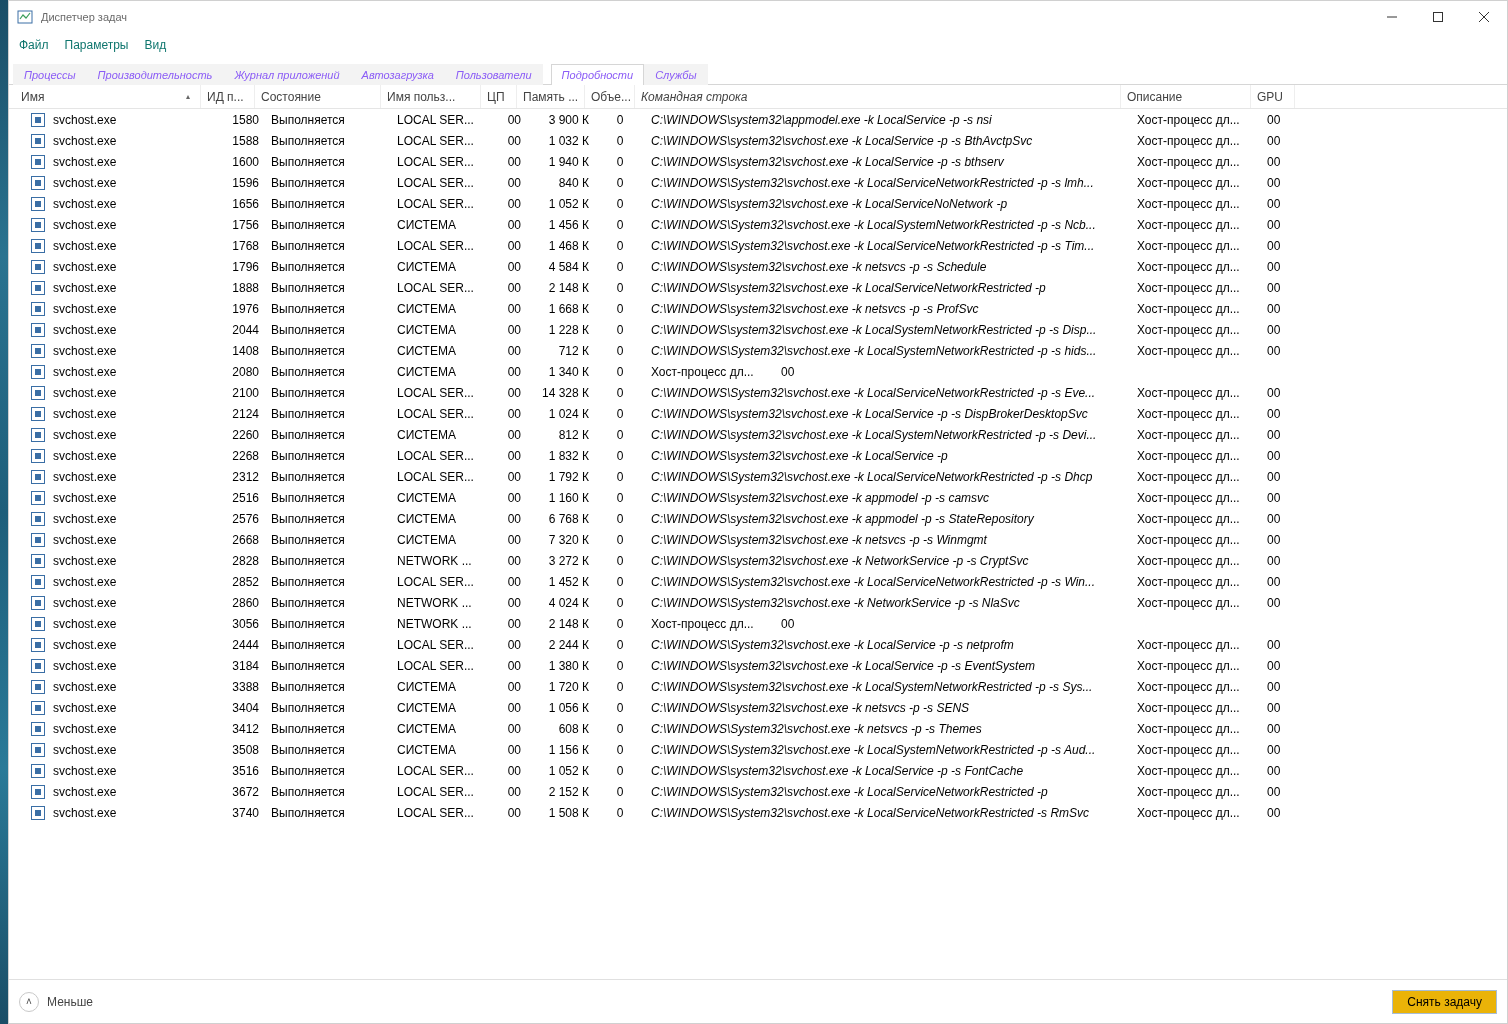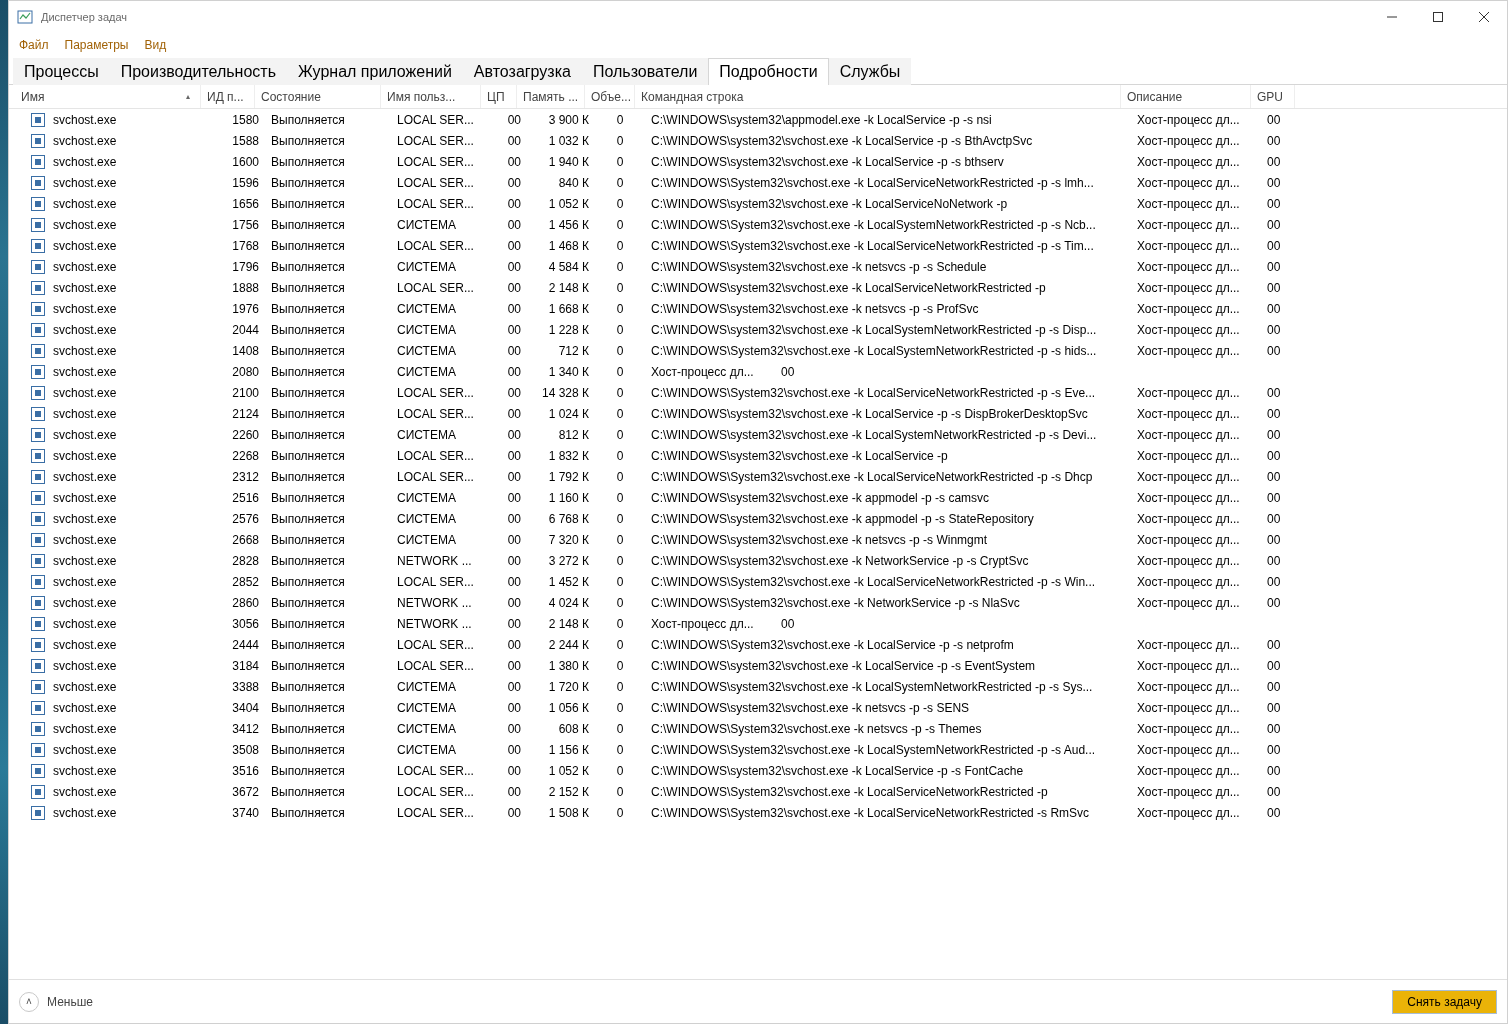--- a/index.html
+++ b/index.html
@@ -5,36 +5,36 @@
   * { box-sizing: border-box; margin: 0; padding: 0; }
   html, body { width: 1508px; height: 1024px; font-family: "Segoe UI", Tahoma, sans-serif; font-size: 12px; color: #000; background: #fff; overflow: hidden; }
   .desktop-edge { position: absolute; left: 0; top: 0; width: 8px; height: 100%; background: linear-gradient(180deg,#1a4d66,#2a7390,#1e5e7a,#2a7a98,#1a4d66); }
   .window { position: absolute; left: 8px; top: 0; width: 1500px; height: 1024px; background: #fff; border: 1px solid #d0d0d0; display: flex; flex-direction: column; }
   .titlebar { height: 32px; display: flex; align-items: center; padding-left: 8px; color: #6a6a6a; }
   .titlebar .app-icon { width: 16px; height: 16px; margin-right: 8px; display: inline-flex; align-items: center; justify-content: center; }
   .titlebar .app-icon svg { width: 16px; height: 16px; }
   .titlebar .title { font-size: 11px; }
   .win-controls { margin-left: auto; display: flex; }
   .win-controls .ctrl { width: 46px; height: 32px; display: flex; align-items: center; justify-content: center; color: #6a6a6a; }
-  .menubar { height: 24px; display: flex; align-items: center; padding-left: 10px; gap: 16px; color: #a16207; }
+  .menubar { height: 24px; display: flex; align-items: center; padding-left: 10px; gap: 16px; color: #0f766e; }
   .menubar span { font-size: 12px; }
   .tabs { height: 28px; display: flex; align-items: flex-end; border-bottom: 1px solid #d6d6d6; padding-left: 4px; }
-  .tab { padding: 4px 10px; font-size: 16px; color: #000000; border: 1px solid transparent; border-bottom: none; position: relative; top: 1px; background: #f3f3f3; margin-right: 0; }
-  .tab.active { background: #fff; border-color: #d6d6d6; }
+  .tab { padding: 4px 10px; font-size: 11px; color: #8b5cf6; border: 1px solid transparent; border-bottom: none; position: relative; top: 1px; background: #f3f3f3; margin-right: 0; font-style: italic; }
+  .tab.active { background: #fff; border-color: #d6d6d6; margin-left: 8px; }
   .grid { flex: 1; display: flex; flex-direction: column; overflow: hidden; position: relative; }
   .headers { display: flex; height: 24px; border-bottom: 1px solid #e5e5e5; align-items: center; color: #444; background: #fff; padding-left: 6px; }
   .col { padding: 0 6px; overflow: hidden; white-space: nowrap; text-overflow: ellipsis; }
   .c-name { width: 186px; display: flex; align-items: center; gap: 2px; }
   .c-pid  { width: 54px; text-align: right; }
   .c-stat { width: 126px; }
   .c-user { width: 100px; }
   .c-cpu  { width: 36px; text-align: right; }
   .c-mem  { width: 68px; text-align: right; }
   .c-obj  { width: 50px; text-align: center; }
-  .c-cmd  { width: 486px; }
+  .c-cmd  { width: 486px; font-style: italic; }
   .c-desc { width: 130px; }
   .c-gpu  { width: 44px; text-align: left; }
   .headers .hdr { border-right: 1px solid #eee; height: 100%; display: flex; align-items: center; }
   .sort-ind { font-size: 8px; color: #666; margin-left: auto; padding-right: 4px; }
   .rows { flex: 1; overflow-y: scroll; }
   .row { display: flex; height: 21px; align-items: center; padding-left: 16px; }
   .proc-icon { width: 14px; height: 14px; border: 1px solid #3a6ea5; display: inline-flex; align-items: center; justify-content: center; margin-right: 6px; flex: none; }
   .proc-icon .inner { width: 6px; height: 6px; background: #3a6ea5; }
   .footer { height: 44px; border-top: 1px solid #e0e0e0; display: flex; align-items: center; padding: 0 10px; }
   .fewer { display: flex; align-items: center; gap: 8px; color: #444; }

